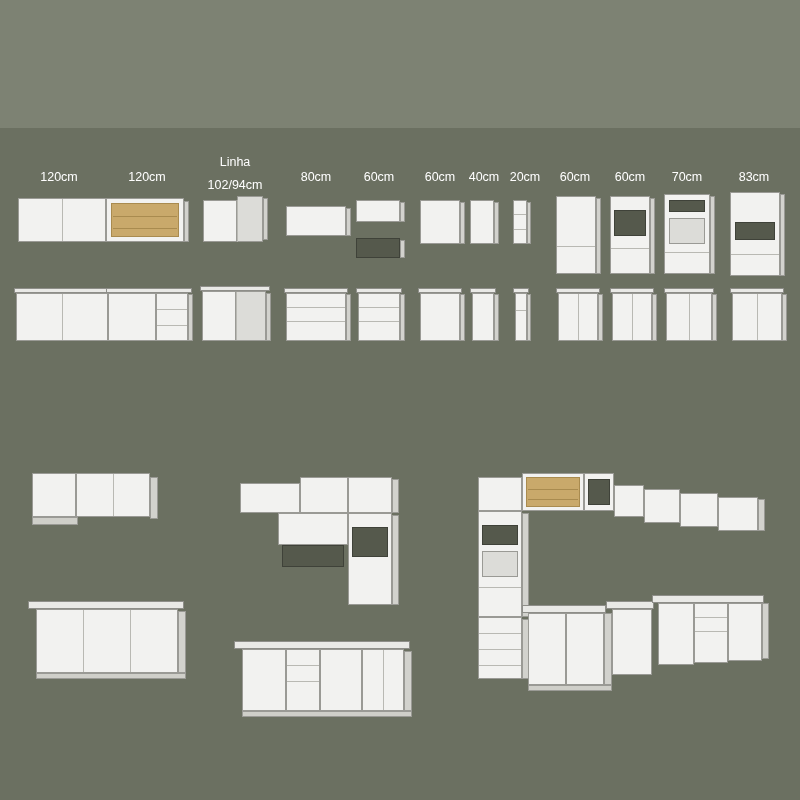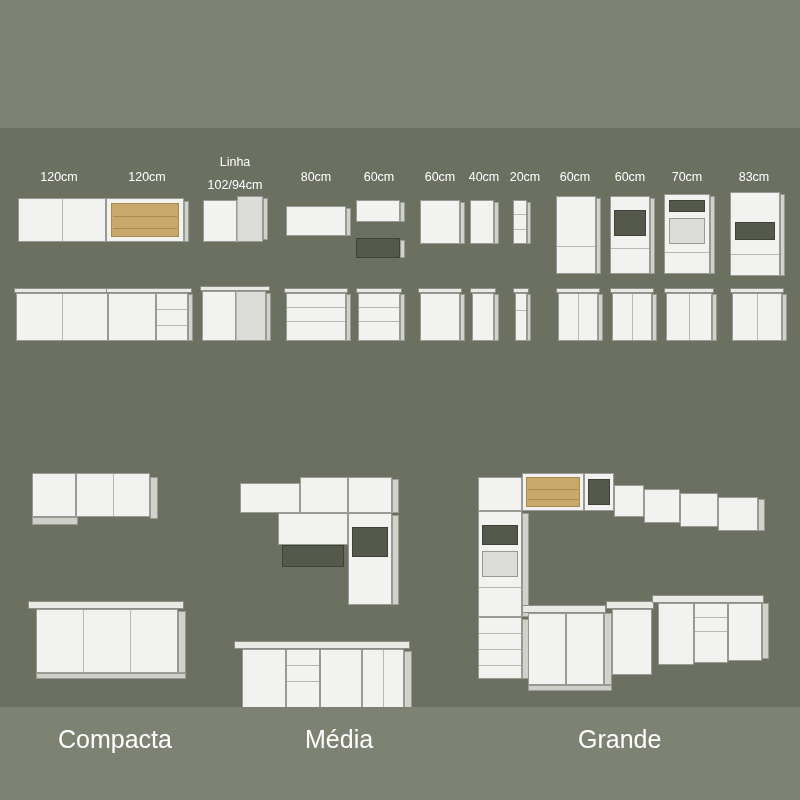--- a/index.html
+++ b/index.html
@@ -360,19 +360,14 @@
       <div class="cab" style="left:196px;top:140px;width:36px;height:62px;"></div>
       <div class="cab" style="left:232px;top:140px;width:34px;height:60px;"></div>
       <div class="hline" style="left:233px;top:154px;width:32px;"></div>
       <div class="hline" style="left:233px;top:168px;width:32px;"></div>
       <div class="cab" style="left:266px;top:140px;width:34px;height:58px;"></div>
       <div class="side" style="left:300px;top:140px;width:7px;height:56px;"></div>
       <div class="cab shadow" style="left:66px;top:222px;width:84px;height:6px;"></div>
     </div>
   </div>
 
-  <div class="band-footer">
-    <div class="flabel" style="left:58px;top:18px;">Compacta</div>
-    <div class="flabel" style="left:305px;top:18px;">Média</div>
-    <div class="flabel" style="left:578px;top:18px;">Grande</div>
-  </div>
 
 </div>
 
 </body></html>

